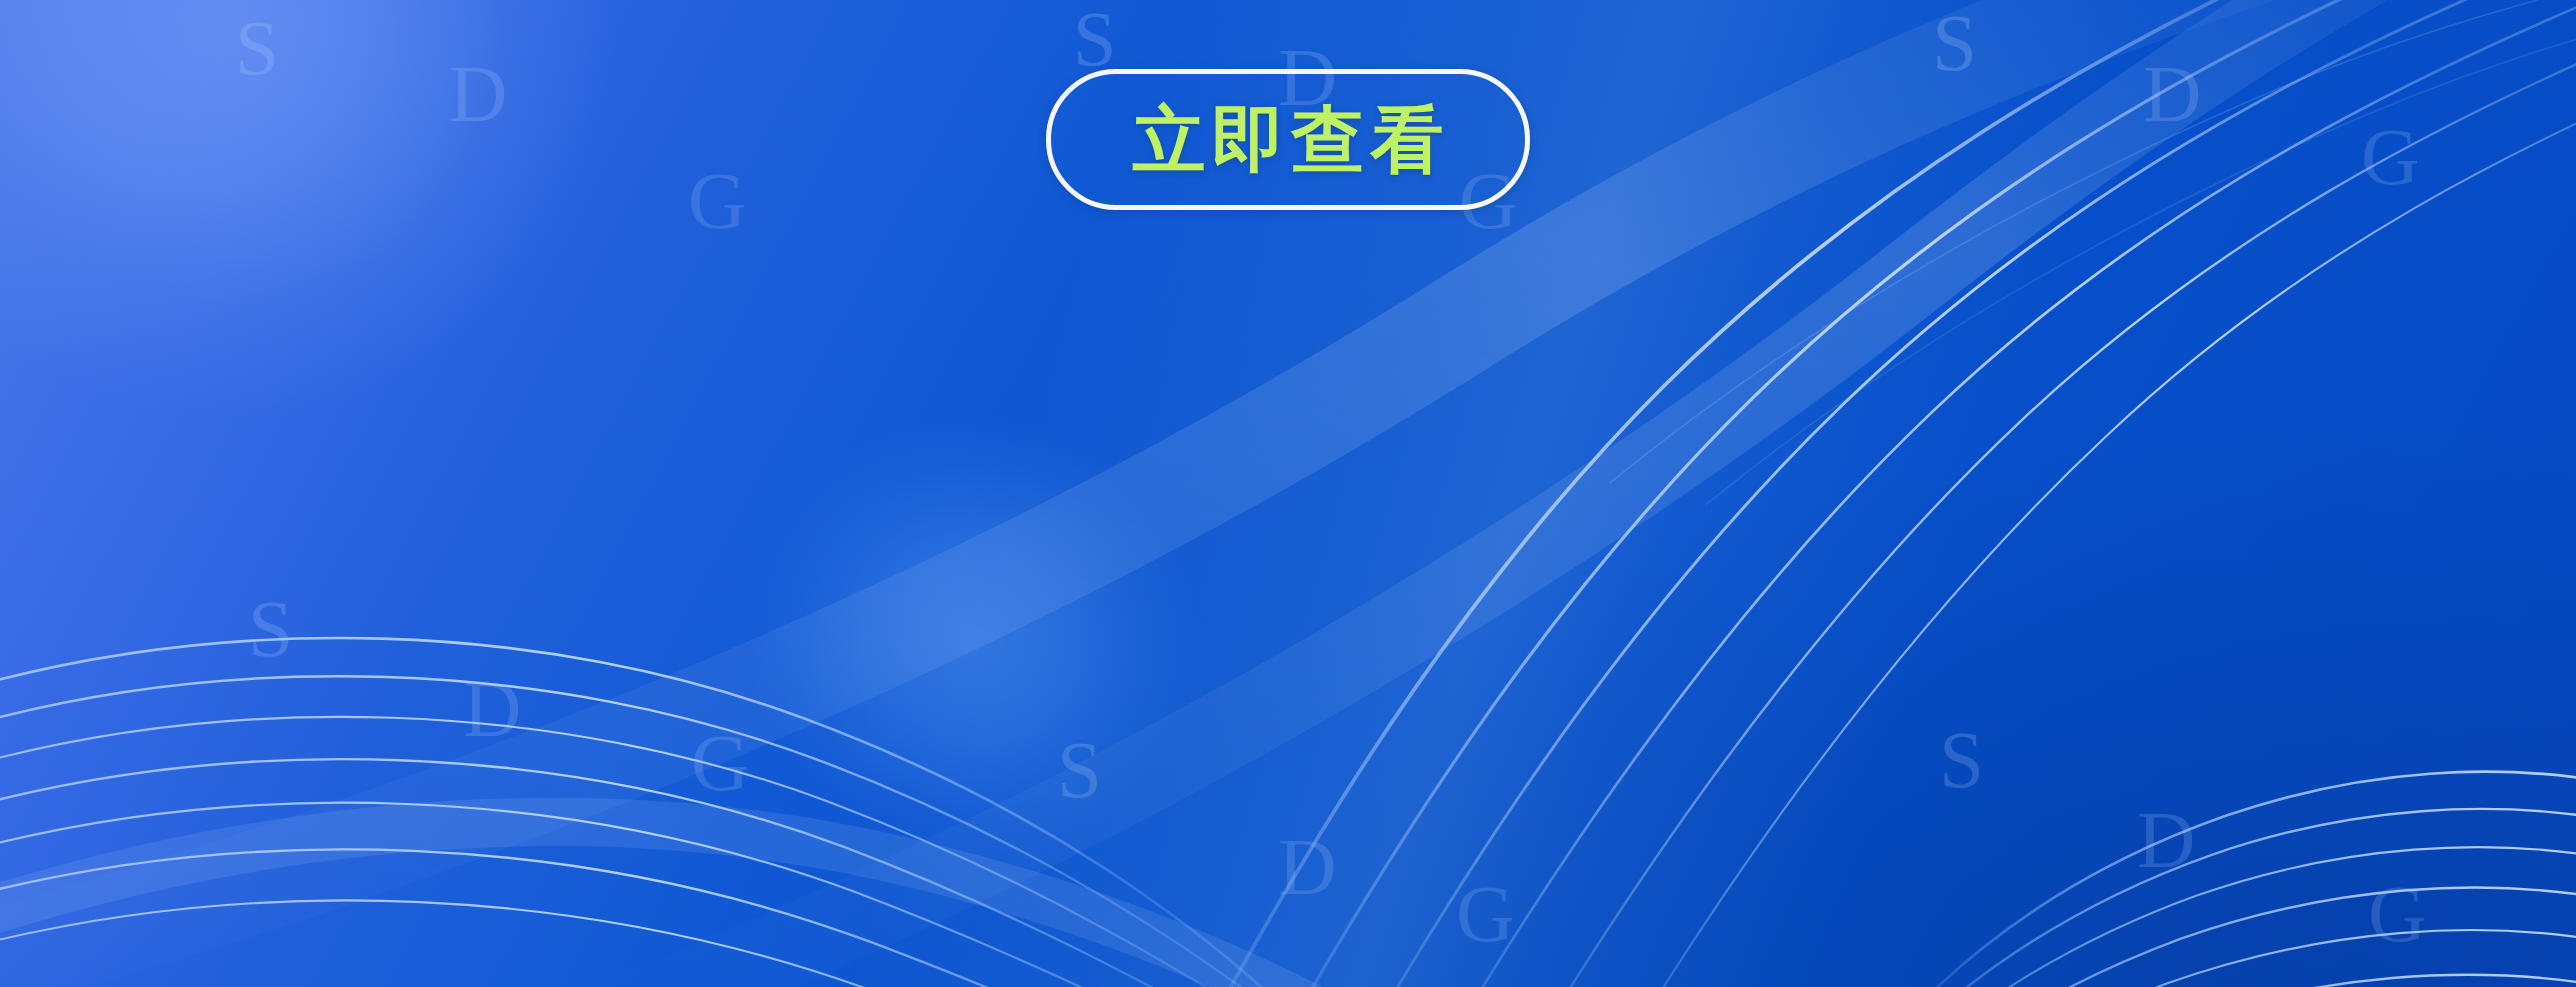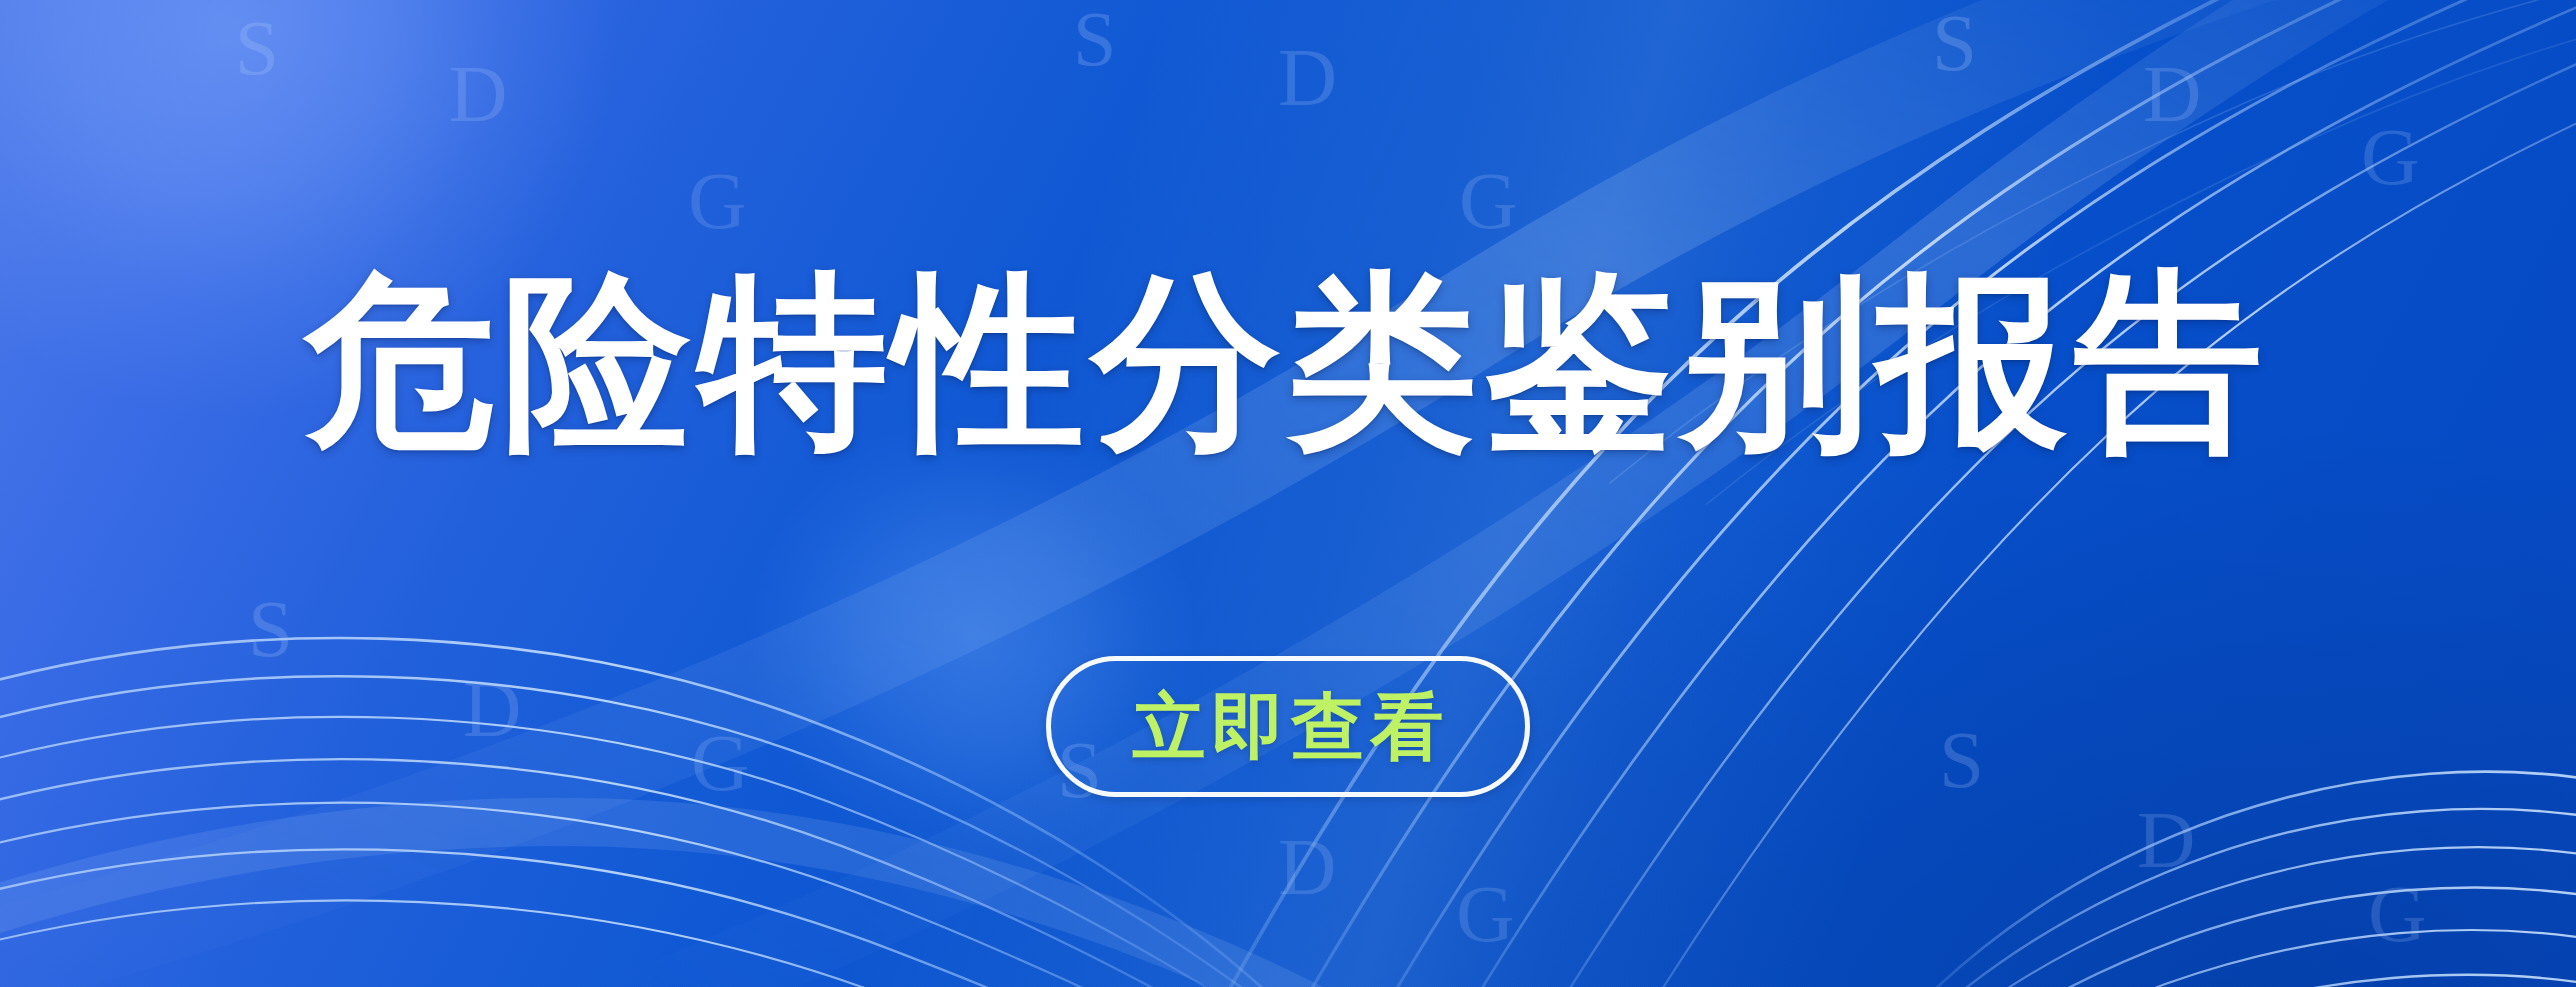--- a/index.html
+++ b/index.html
@@ -253,21 +253,20 @@
       <span class="wm" style="left: 1057px; top: 730px; font-size: 81px; color: rgba(171, 200, 252, 0.23);">S</span>
       <span class="wm" style="left: 1278px; top: 827px; font-size: 81px; color: rgba(171, 200, 252, 0.21);">D</span>
       <span class="wm" style="left: 1456px; top: 874px; font-size: 81px; color: rgba(171, 200, 252, 0.2);">G</span>
       <span class="wm" style="left: 1939px; top: 720px; font-size: 81px; color: rgba(171, 200, 252, 0.23);">S</span>
       <span class="wm" style="left: 2137px; top: 800px; font-size: 81px; color: rgba(171, 200, 252, 0.21);">D</span>
       <span class="wm" style="left: 2368px; top: 874px; font-size: 81px; color: rgba(171, 200, 252, 0.2);">G</span>
     </div>
 
   <div id="content">
 
-    <h1 id="title">危险特性分类鉴别报告</h1>
 
     <button id="cta-button">
       <span id="cta-label">立即查看</span>
     </button>
 
   </div>
 </div>
 
 
 </body></html>

